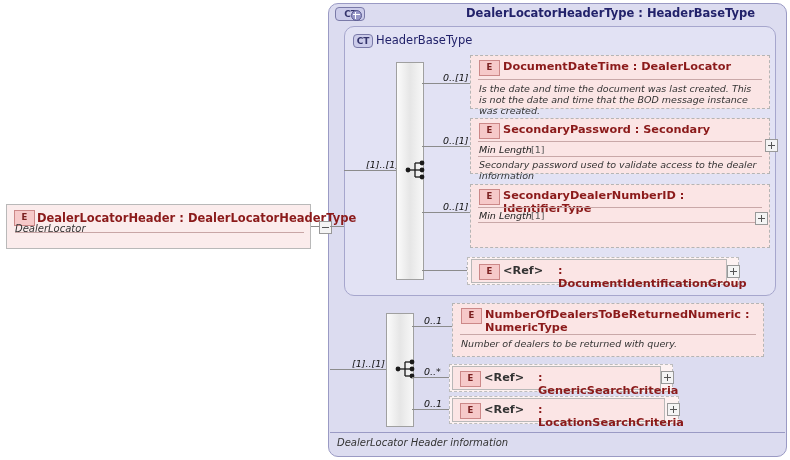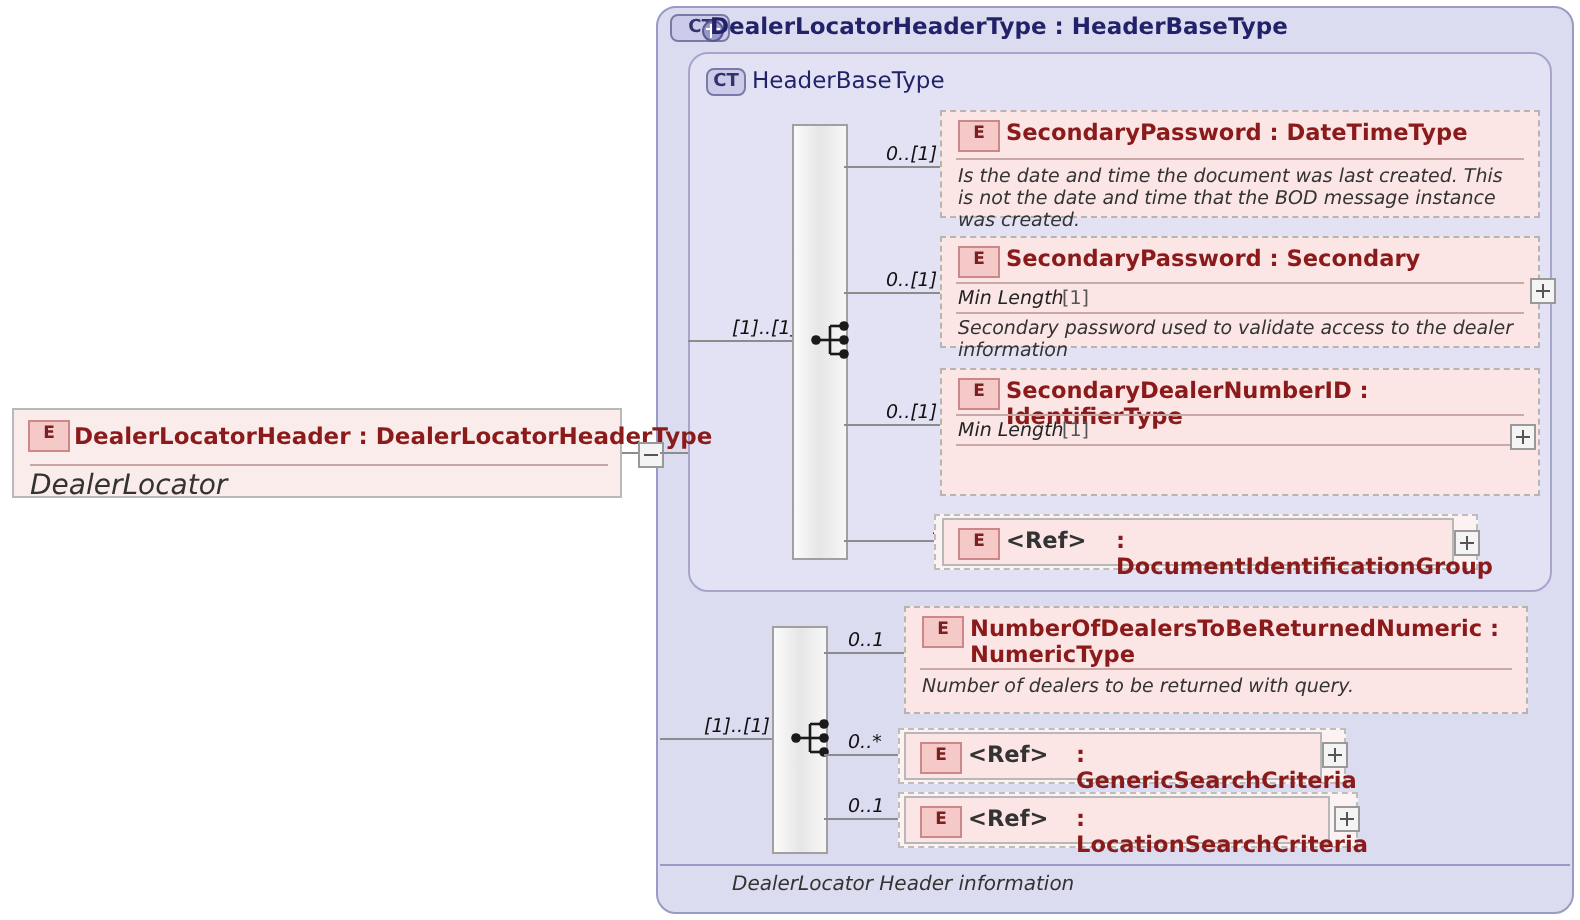--- a/index.html
+++ b/index.html
@@ -10,21 +10,21 @@
     font-size:11px;color:#222;
   }
   .abs{position:absolute;box-sizing:border-box;}
 
   
   #ct-outer{
     left:328px;top:3px;width:459px;height:454px;
     background:#dcdcf0;border:1px solid #9a9ac4;border-radius:10px;
   }
   #ct-outer-title{left:355px;top:6px;width:400px;height:16px;
-    font-weight:bold;font-size:11.5px;color:#22226a;white-space:nowrap;}
+    font-weight:bold;font-size:11.5px;color:#22226a;white-space:nowrap;text-align:right;}
 
   
   #ct-inner{
     left:344px;top:26px;width:432px;height:270px;
     background:#e2e2f4;border:1px solid #a6a6cd;border-radius:10px;
   }
   #ct-inner-title{left:376px;top:33px;width:300px;height:16px;
     font-weight:normal;font-size:11.5px;color:#22226a;white-space:nowrap;}
 
   
@@ -46,21 +46,21 @@
   
   #root-box{
     left:6px;top:204px;width:305px;height:45px;
     background:#fbecec;border:1px solid #b9b9b9;
   }
   #root-box .titlerow{position:absolute;left:0;top:0;width:100%;height:24px;}
   #root-ebadge{position:absolute;left:7px;top:5px;}
   #root-title{position:absolute;left:30px;top:6px;font-weight:bold;font-size:11.5px;
     color:#8b1a1a;white-space:nowrap;}
   #root-sep{position:absolute;left:8px;top:27px;width:289px;height:1px;background:#c8a6a6;}
-  #root-doc{position:absolute;left:8px;top:30px;font-style:italic;font-size:14px;color:#333;}
+  #root-doc{position:absolute;left:8px;top:18px;font-style:italic;font-size:10px;color:#333;}
 
   .ebadge{
     width:19px;height:14px;border:1px solid #cc8888;background:#f6c9c9;
     font-size:8.5px;font-weight:bold;color:#7a2020;text-align:center;line-height:13px;
   }
 
   
   .hline{position:absolute;height:1px;background:#8c8c8c;}
   .boxbtn{
     position:absolute;width:11px;height:11px;border:1px solid #999;background:#f4f4f4;
@@ -95,21 +95,21 @@
   .ref-lbl{position:absolute;left:31px;top:4px;font-weight:bold;font-size:11.3px;color:#333;}
   .ref-type{position:absolute;top:4px;font-weight:bold;font-size:11.3px;color:#8b1a1a;}
   .refwrap{position:absolute;background:#fdf2f2;border:1px dashed #bdbdbd;}
 
   
   .card{position:absolute;font-style:italic;font-size:9.5px;color:#111;
     font-family:"DejaVu Sans","Liberation Sans",sans-serif;white-space:nowrap;}
 
   
   #footer-sep{left:330px;top:432px;width:455px;height:1px;background:#9a9ac4;}
-  #footer-text{left:337px;top:437px;font-style:italic;font-size:10px;color:#333;margin-left:29px;}
+  #footer-text{left:337px;top:437px;font-style:italic;font-size:10px;color:#333;}
 </style>
 </head>
 <body>
 
 <div class="abs" id="ct-outer"></div>
 <div class="abs badge" id="ct-outer-badge">
   <span>CT</span>
   <span class="plus-dot"></span>
 </div>
 <div class="abs" id="ct-outer-title">DealerLocatorHeaderType : HeaderBaseType</div>
@@ -142,21 +142,21 @@
   <line x1="10" y1="17" x2="15" y2="17" stroke="#1a1a1a" stroke-width="1.3"></line>
   <circle cx="17" cy="3" r="2.4" fill="#1a1a1a"></circle>
   <circle cx="17" cy="10" r="2.4" fill="#1a1a1a"></circle>
   <circle cx="17" cy="17" r="2.4" fill="#1a1a1a"></circle>
 </svg>
 
 <div class="hline abs" style="left:422px;top:83px;width:48px;"></div>
 <div class="card" style="left:443px;top:72px;">0..[1]</div>
 <div class="elembox" style="left:470px;top:55px;width:298px;height:52px;">
   <div class="ebadge elem-badge">E</div>
-  <div class="elem-title">SecondaryPassword : DateTimeType</div>
+  <div class="elem-title">DocumentDateTime : DealerLocator</div>
   <div class="elem-sep" style="top:23px;"></div>
   <div class="elem-doc" style="top:27px;">Is the date and time the document was last created. This is not the date and time that the BOD message instance was created.</div>
 </div>
 
 <div class="hline abs" style="left:422px;top:146px;width:48px;"></div>
 <div class="card" style="left:443px;top:135px;">0..[1]</div>
 <div class="elembox" style="left:470px;top:118px;width:298px;height:54px;">
   <div class="ebadge elem-badge">E</div>
   <div class="elem-title">SecondaryPassword : Secondary</div>
   <div class="elem-sep" style="top:22px;"></div>

